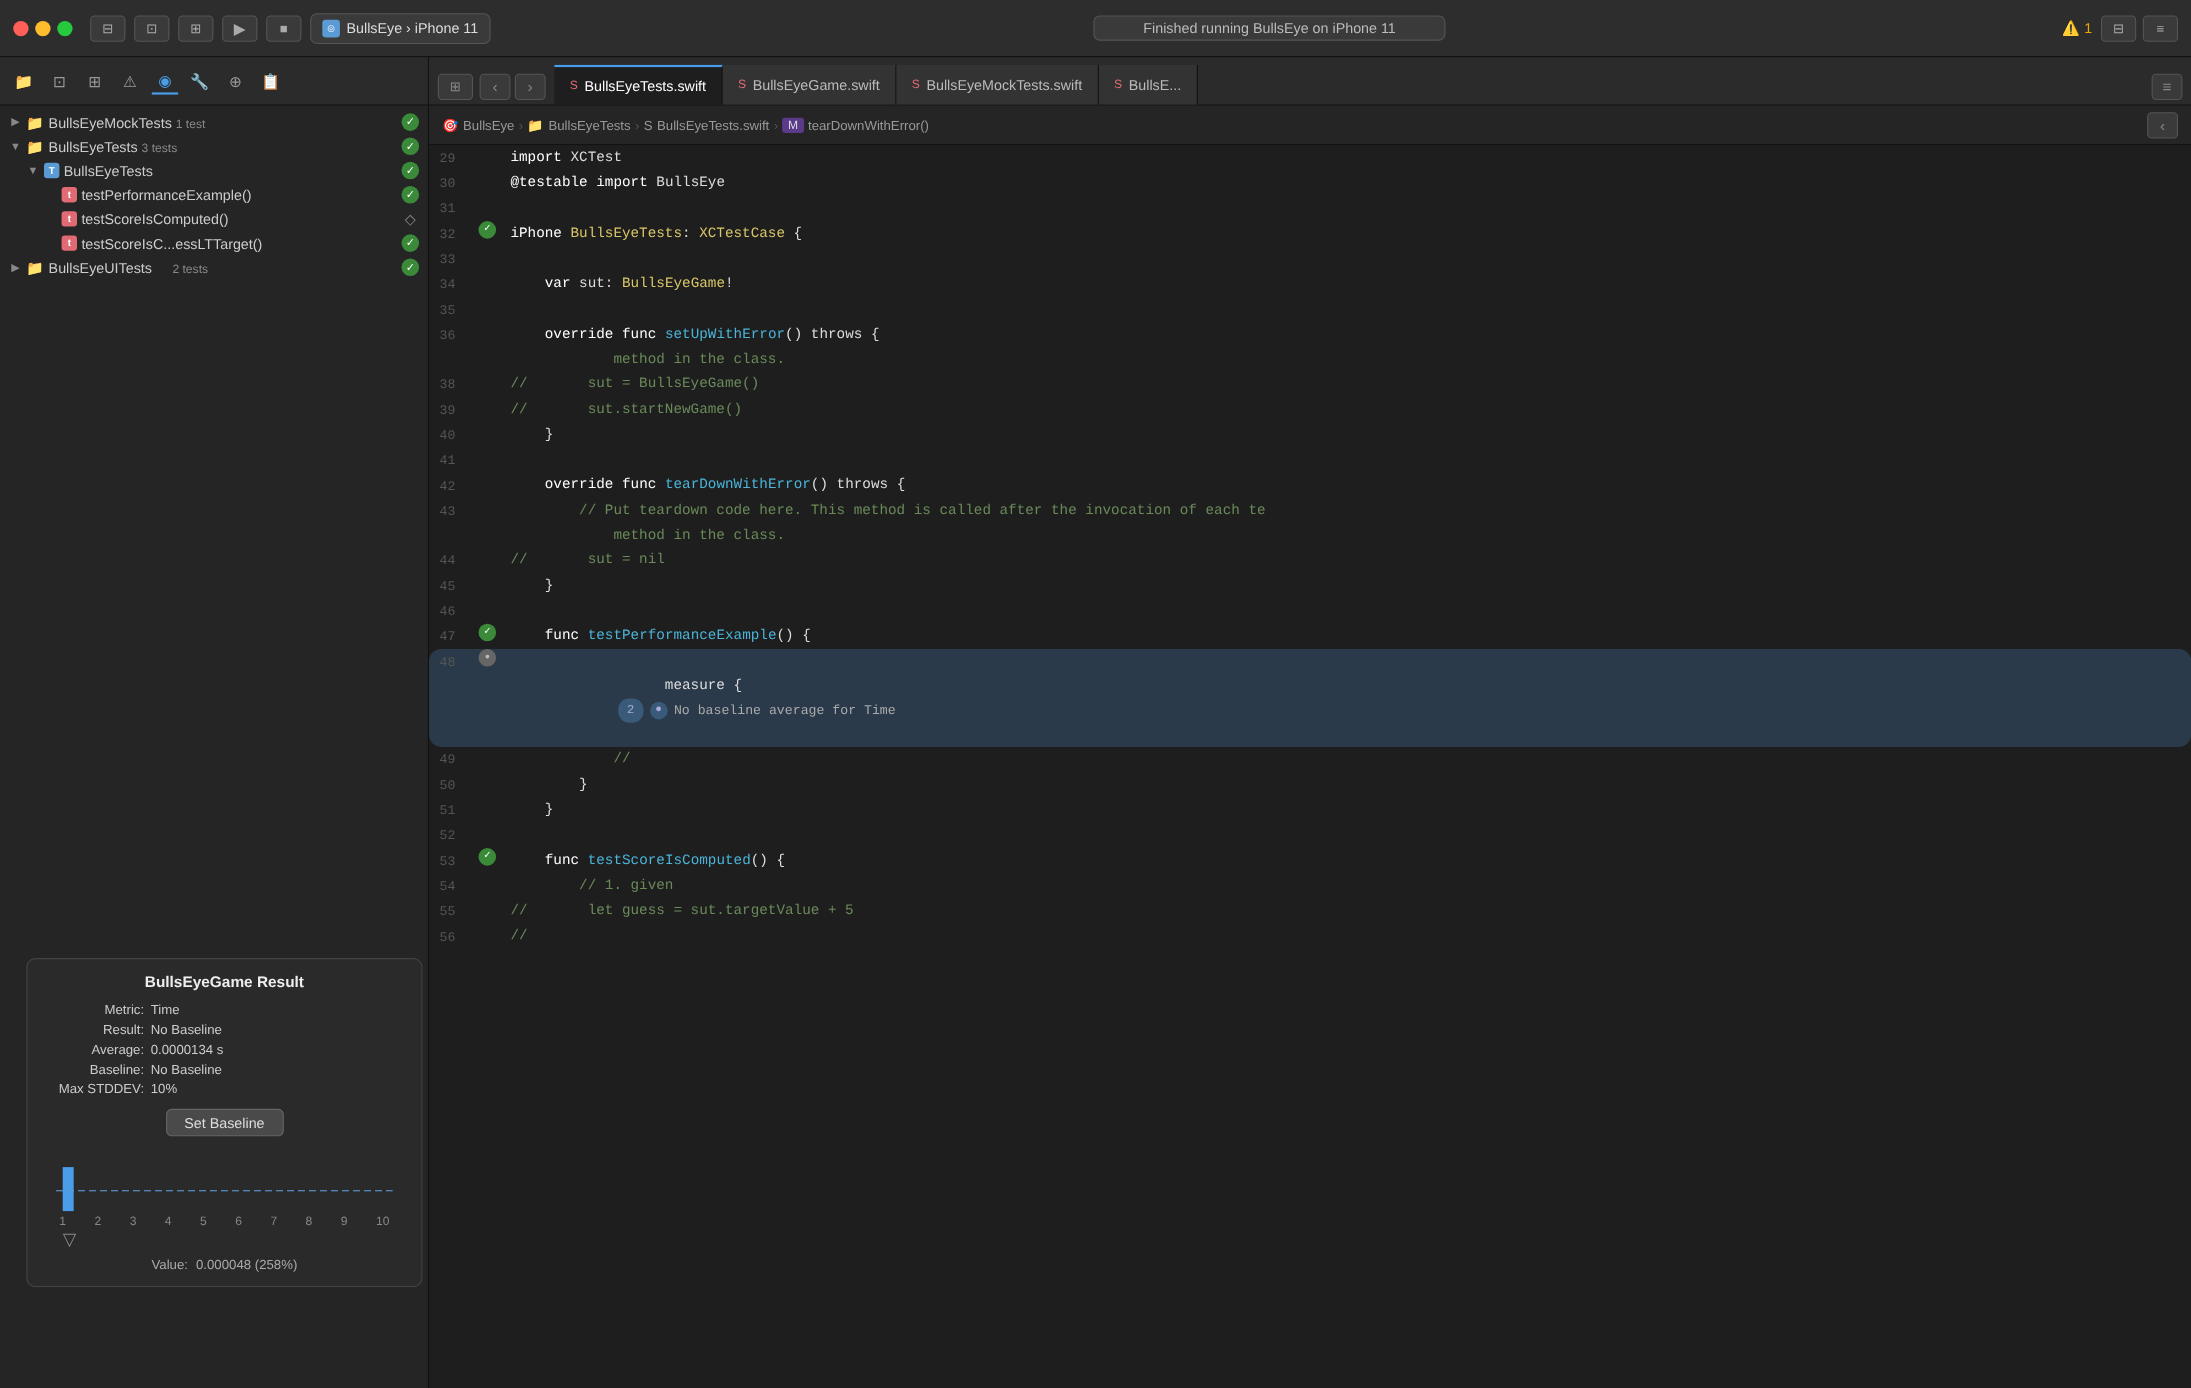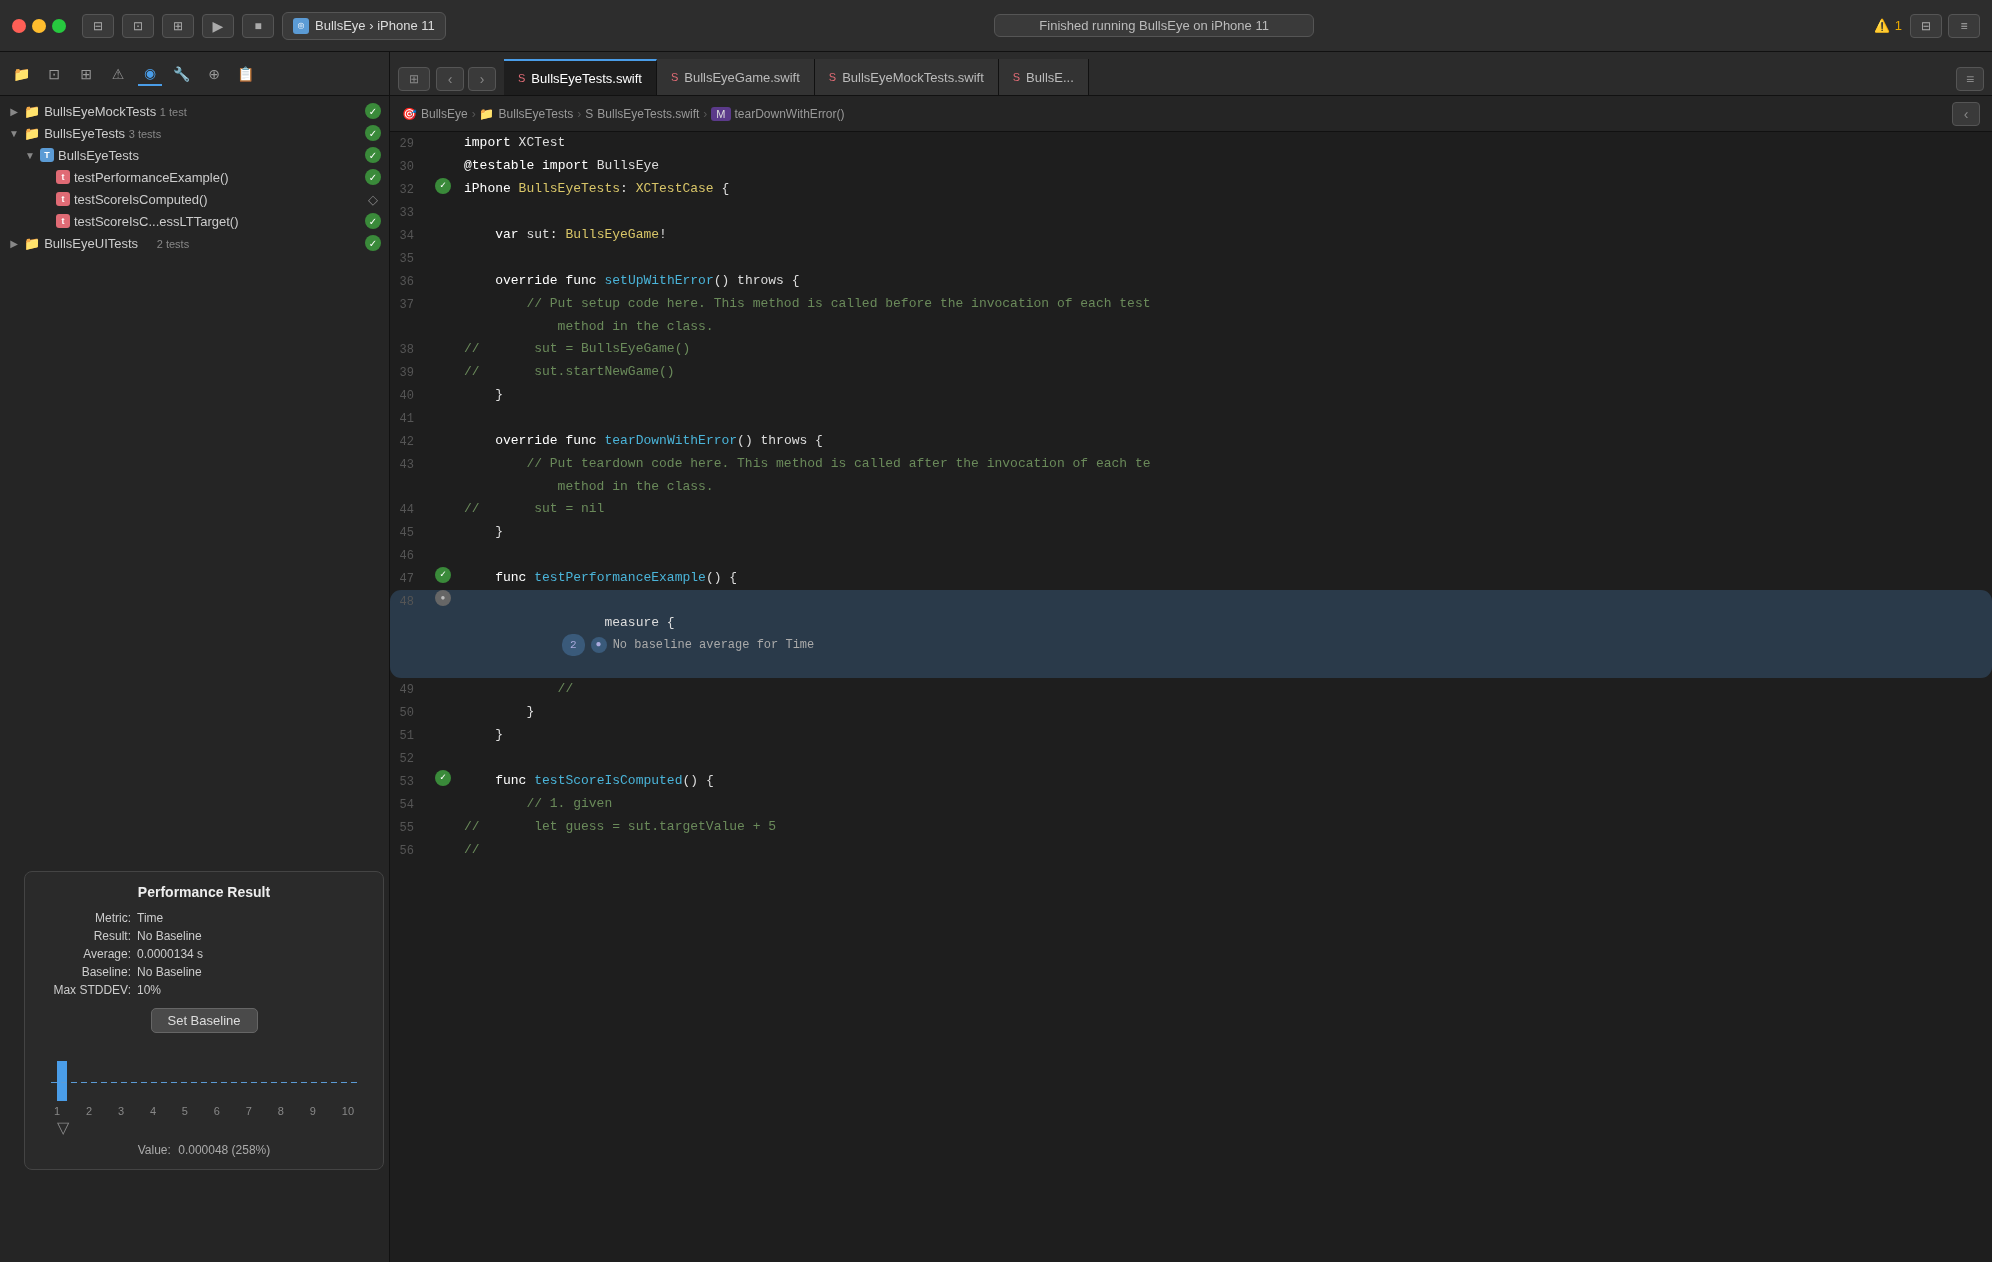--- a/index.html
+++ b/index.html
@@ -592,21 +592,21 @@
       <div class="tree-item level-0">
         <span class="chevron">▶</span>
         <span class="folder-icon">📁</span>
         <span class="item-label">BullsEyeUITests <span style="color:#888;font-size:11px;margin-left:15px;">2 tests</span></span>
         <span class="badge-green">✓</span>
       </div>
     </div>
 
     <div style="position:relative; flex:1;">
       <div class="perf-panel">
-        <div class="perf-title">Performance Result</div>
+        <div class="perf-title">BullsEyeGame Result</div>
         <div class="perf-row">
           <span class="perf-label">Metric:</span>
           <span class="perf-value">Time</span>
         </div>
         <div class="perf-row">
           <span class="perf-label">Result:</span>
           <span class="perf-value">No Baseline</span>
         </div>
         <div class="perf-row">
           <span class="perf-label">Average:</span>
@@ -708,20 +708,25 @@
         <span class="line-gutter"></span>
         <span class="line-content"><span class="kw-pink">import</span><span class="kw-white"> XCTest</span></span>
       </div>
 
       <div class="code-line">
         <span class="line-num">30</span>
         <span class="line-gutter"></span>
         <span class="line-content"><span class="kw-pink">@testable</span><span class="kw-white"> </span><span class="kw-pink">import</span><span class="kw-white"> BullsEye</span></span>
       </div>
 
+      <div class="code-line">
+        <span class="line-num">31</span>
+        <span class="line-gutter"></span>
+        <span class="line-content"></span>
+      </div>
 
       <div class="code-line">
         <span class="line-num">32</span>
         <span class="line-gutter">
           <div class="gutter-green">✓</div>
         </span>
         <span class="line-content"><span class="kw-pink">iPhone </span><span class="kw-yellow">BullsEyeTests</span><span class="kw-white">: </span><span class="kw-yellow">XCTestCase</span><span class="kw-white"> {</span></span>
       </div>
 
       <div class="code-line">
@@ -741,25 +746,20 @@
         <span class="line-gutter"></span>
         <span class="line-content"></span>
       </div>
 
       <div class="code-line">
         <span class="line-num">36</span>
         <span class="line-gutter"></span>
         <span class="line-content">    <span class="kw-pink">override</span><span class="kw-white"> </span><span class="kw-pink">func</span><span class="kw-white"> </span><span class="kw-blue">setUpWithError</span><span class="kw-white">() throws {</span></span>
       </div>
 
-      <div class="code-line">
-        <span class="line-num">37</span>
-        <span class="line-gutter"></span>
-        <span class="line-content"><span class="kw-comment">        // Put setup code here. This method is called before the invocation of each test</span></span>
-      </div>
 
       <div class="code-line">
         <span class="line-num"></span>
         <span class="line-gutter"></span>
         <span class="line-content"><span class="kw-comment">            method in the class.</span></span>
       </div>
 
       <div class="code-line">
         <span class="line-num">38</span>
         <span class="line-gutter"></span>

